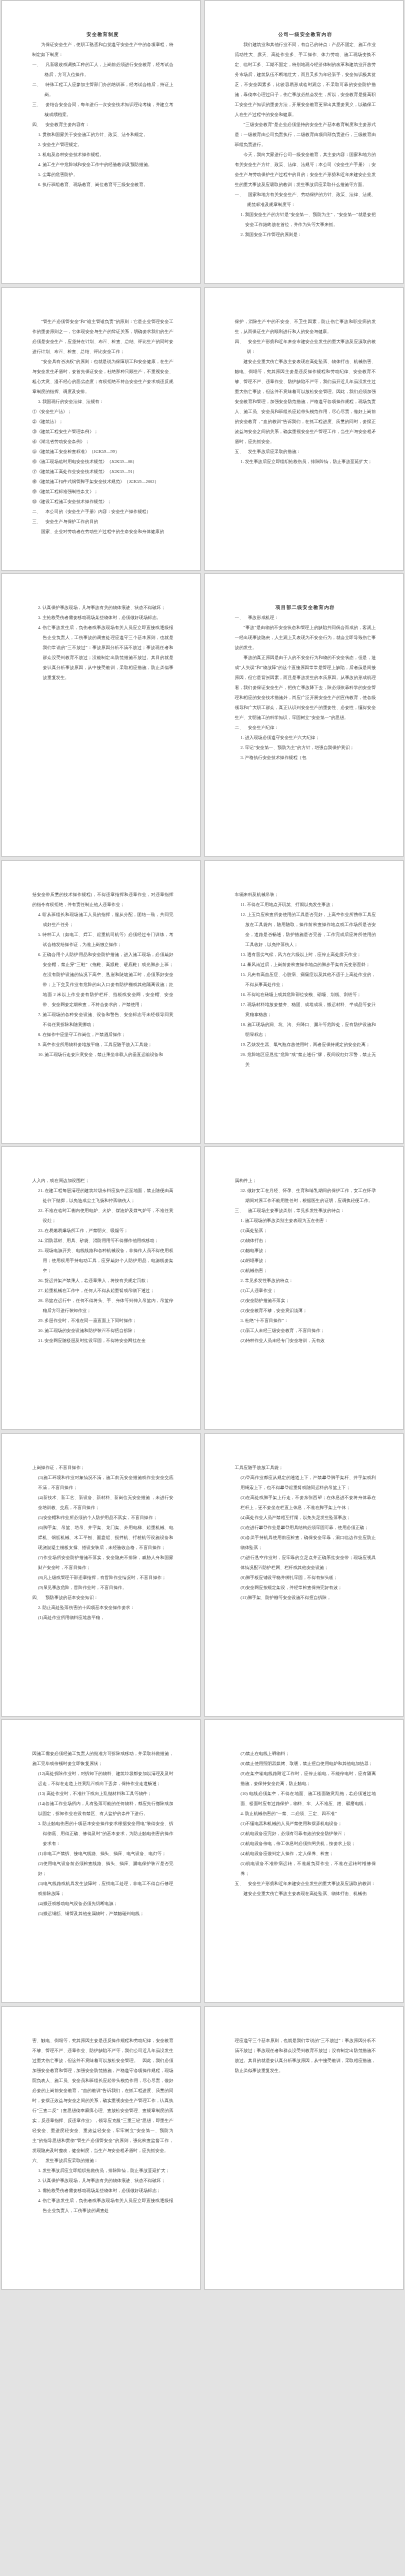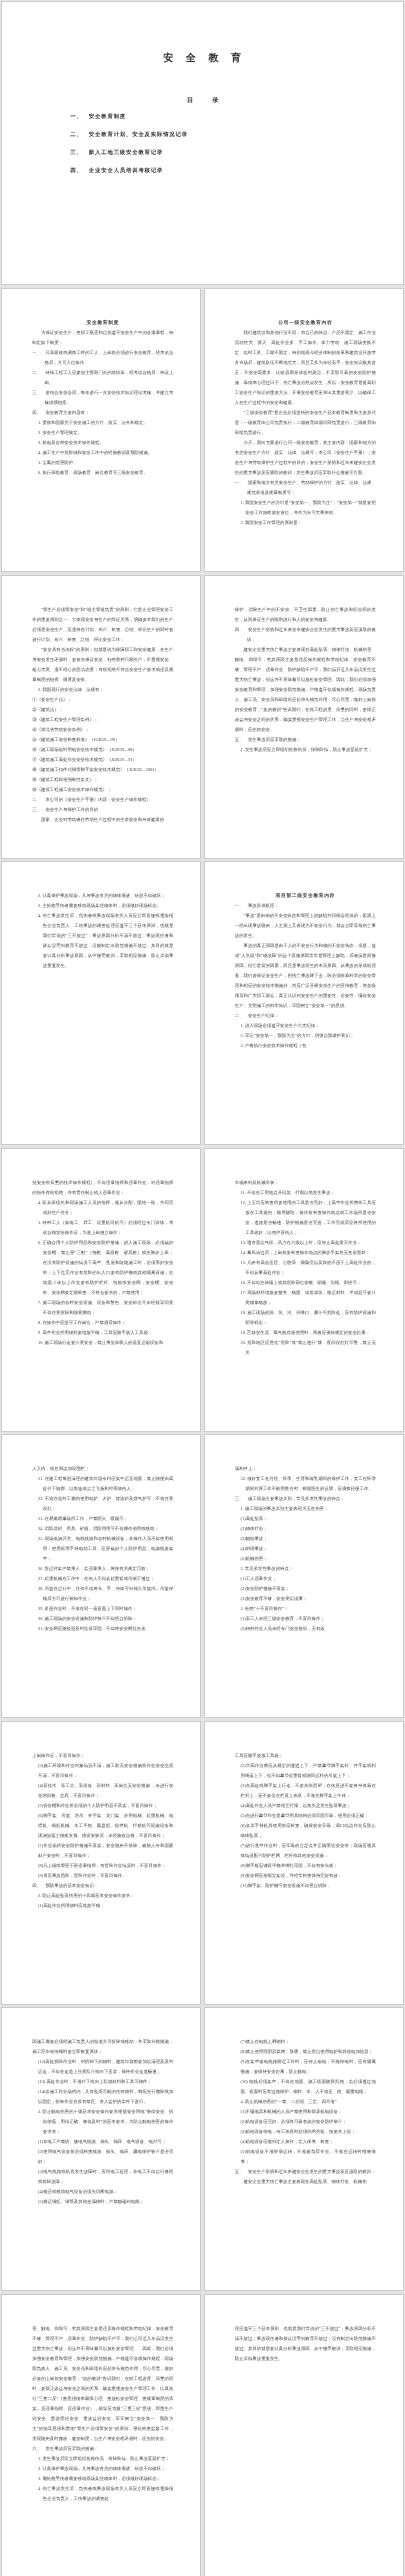--- a/index.html
+++ b/index.html
@@ -47,30 +47,20 @@
   .c{text-indent:0;}
   .l1{padding-left:2.8em;text-indent:-2.8em;}
   .l2{margin-left:1.3em;padding-left:1.1em;text-indent:-1.1em;}
   .l3{margin-left:1.3em;padding-left:0;text-indent:0;}
 </style>
 </head>
 <body>
 
 <div class="doc">
 
-  <div class="page cover">
-    <div class="cover-title">安　全　教　育</div>
-    <div class="toc-title">目　　　录</div>
-    <div class="toc">
-      <div class="toc-item">一、　安全教育制度</div>
-      <div class="toc-item">二、　安全教育计划、安全及实际情况记录</div>
-      <div class="toc-item">三、　新入工地三级安全教育记录</div>
-      <div class="toc-item">四、　企业安全人员培训考核记录</div>
-    </div>
-  </div>
 
   <div class="grid">
     <div class="page pg">
         <p class="b t">安全教育制度</p>
         <p class="b p">为保证安全生产，使职工熟悉和自觉遵守安全生产中的各项章程，特制定如下制度：</p>
         <p class="b l1">一、　凡新吸收或调换工种的工人，上岗前必须进行安全教育，经考试合格后，方可入位操作。</p>
         <p class="b l1">二、　特殊工程工人应参加主管部门办的培训班，经考试合格后，持证上岗。</p>
         <p class="b l1">三、　要结合安全合同，每年进行一次安全技术知识理论考核，并建立考核成绩档案。</p>
         <p class="b l1">四、　安全教育主要内容有：</p>
         <p class="b l2">1. 贯彻和国家关于安全施工的方针、政策、法令和规定。</p>

